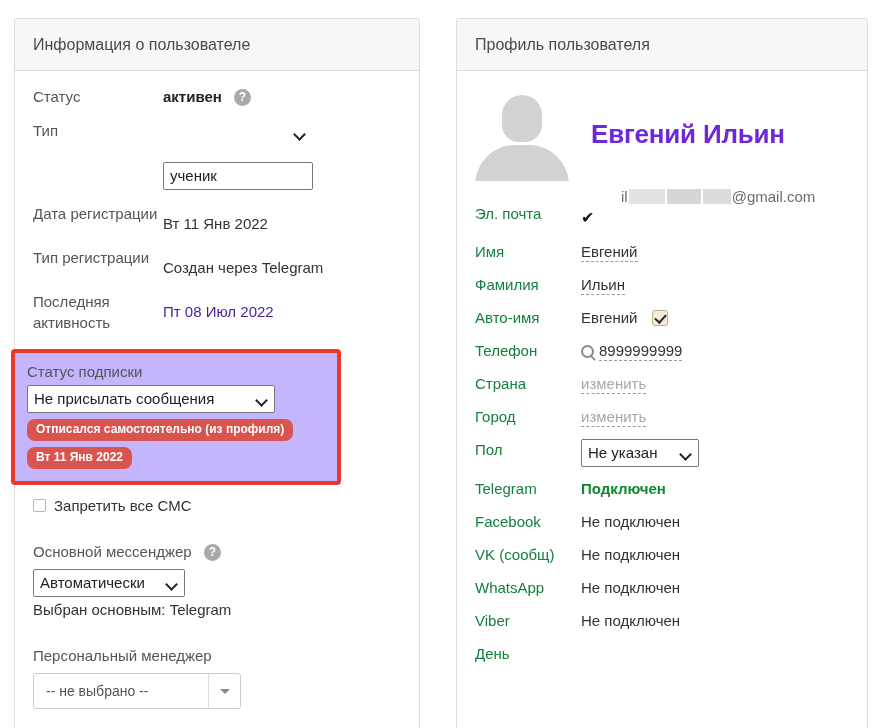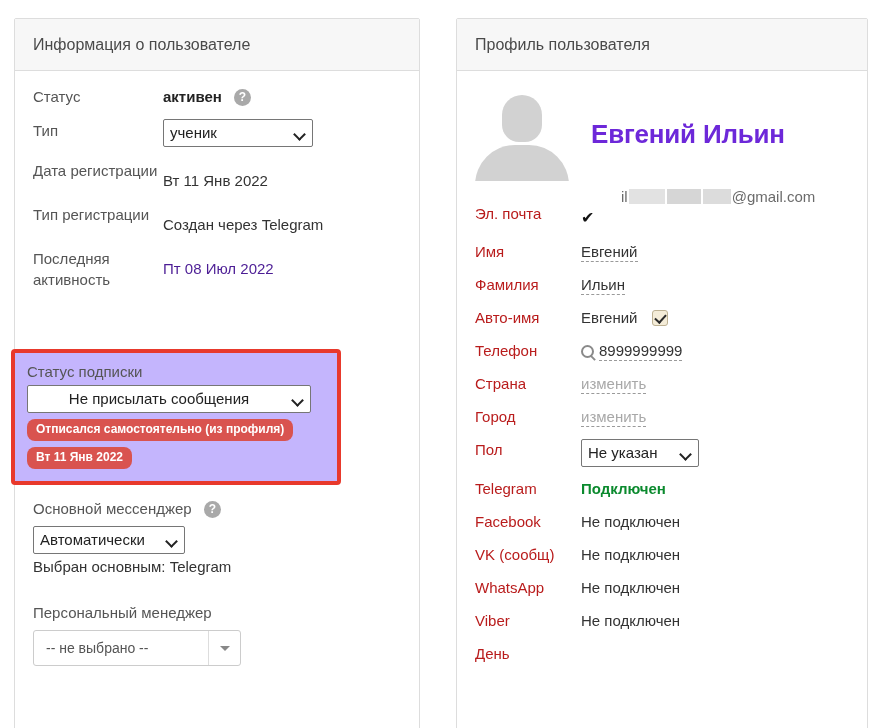--- a/index.html
+++ b/index.html
@@ -97,22 +97,22 @@
   .sel-wrap::after {
     content: "";
     position: absolute;
     right: 9px; top: 11px;
     width: 7px; height: 7px;
     border-right: 2px solid #222;
     border-bottom: 2px solid #222;
     transform: rotate(45deg);
     pointer-events: none;
   }
-  #type-select { width: 150px; }
-  #sub-select  { width: 284px; text-align: center; }
+  #type-select { width: 150px; margin-top: 43px; }
+  #sub-select  { width: 248px; }
   #messenger-select { width: 152px; }
   #gender-select { width: 118px; }
 
   
   #subscription-block {
     position: absolute;
     left: -4px;
     width: 330px;
     border: 4px solid #e8392c;
     border-radius: 4px;
@@ -229,21 +229,21 @@
 
   .prow {
     display: flex;
     align-items: flex-start;
     margin-bottom: 11px;
   }
   .prow-label {
     width: 116px;
     flex: 0 0 116px;
     font-size: 15px;
-    color: #b91c1c;
+    color: #15803d;
     line-height: 22px;
     padding-left: 10px;
   }
   .prow-val {
     font-size: 15px;
     color: #333333;
     line-height: 22px;
   }
   .dotted {
     border-bottom: 1px dashed #9a9a9a;

